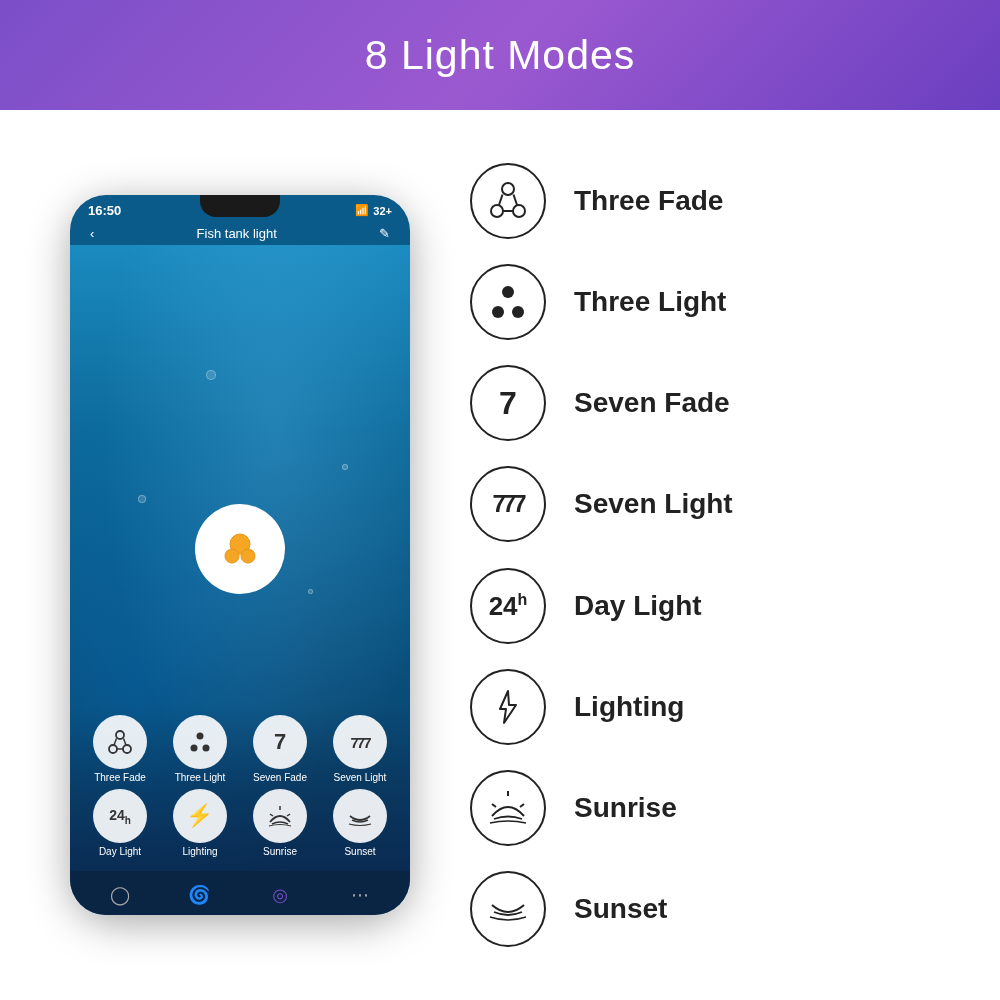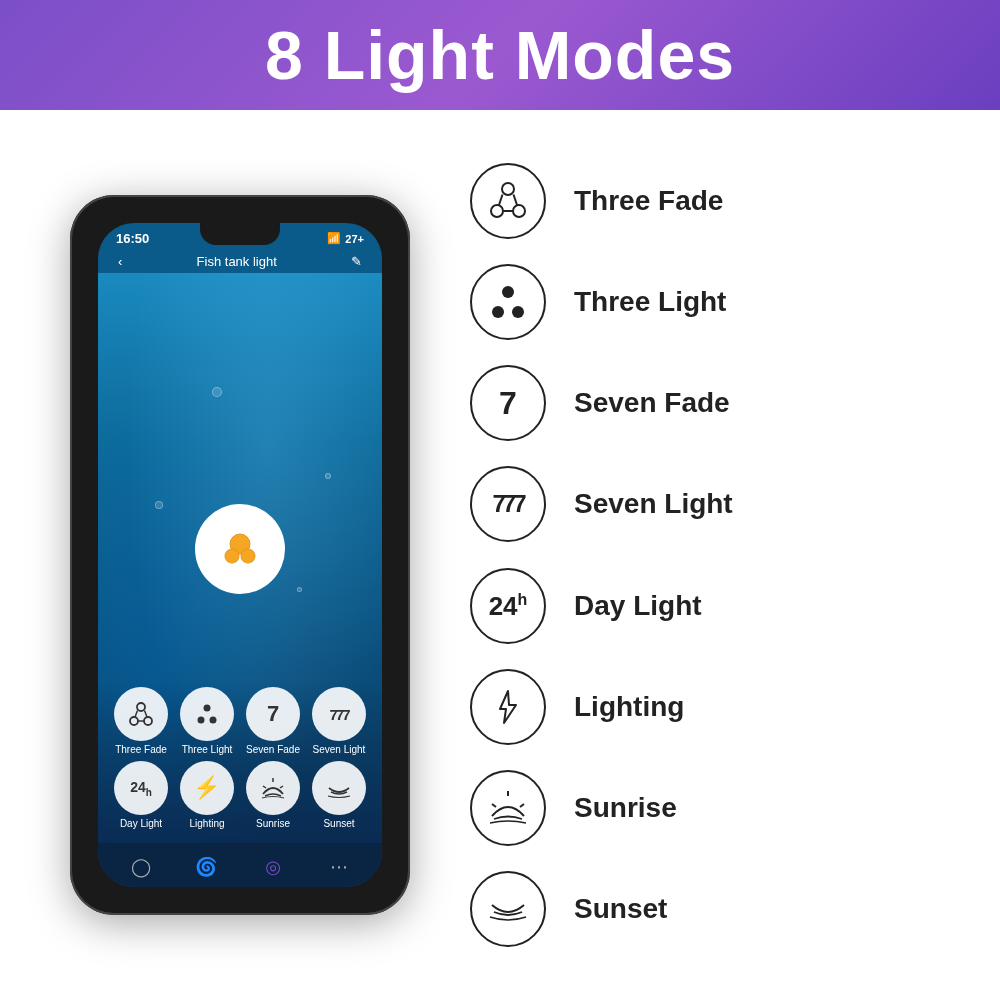--- a/index.html
+++ b/index.html
@@ -15,22 +15,22 @@
     .header {
       width: 100%;
       height: 110px;
       background: linear-gradient(135deg, #7b4fc8, #9b59d0, #6a3fc0);
       display: flex;
       align-items: center;
       justify-content: center;
     }
     .header-title {
       color: #fff;
-      font-size: 68px;
-      font-weight: 700;
+      font-size: 41px;
+      font-weight: 400;
       letter-spacing: 1px;
     }
 
     
     .main {
       display: flex;
       flex-direction: row;
       width: 100%;
       height: 890px;
       padding: 20px 30px;
@@ -45,21 +45,21 @@
       justify-content: center;
     }
 
     .phone {
       width: 340px;
       height: 720px;
       background: #1a1a1a;
       border-radius: 44px;
       position: relative;
       box-shadow: 0 8px 40px rgba(0,0,0,0.35), inset 0 0 0 2px #444;
-      padding: 28px;
+      padding: 0;
       display: flex;
       flex-direction: column;
     }
 
     .phone-screen {
       flex: 1;
       background: #0a5a8a;
       border-radius: 36px;
       overflow: hidden;
       position: relative;
@@ -258,21 +258,21 @@
 
   <div class="phone-section">
     <div class="phone">
       <div class="phone-screen">
 
         <div class="phone-status-bar">
           <span>16:50</span>
           <div class="phone-notch"></div>
           <div class="status-icons">
             <span>📶</span>
-            <span>27+</span>
+            <span>32+</span>
           </div>
         </div>
 
         <div class="phone-nav">
           <span>‹</span>
           <span class="nav-title">Fish tank light</span>
           <span>✎</span>
         </div>
 
         <div class="aquarium-bg">

